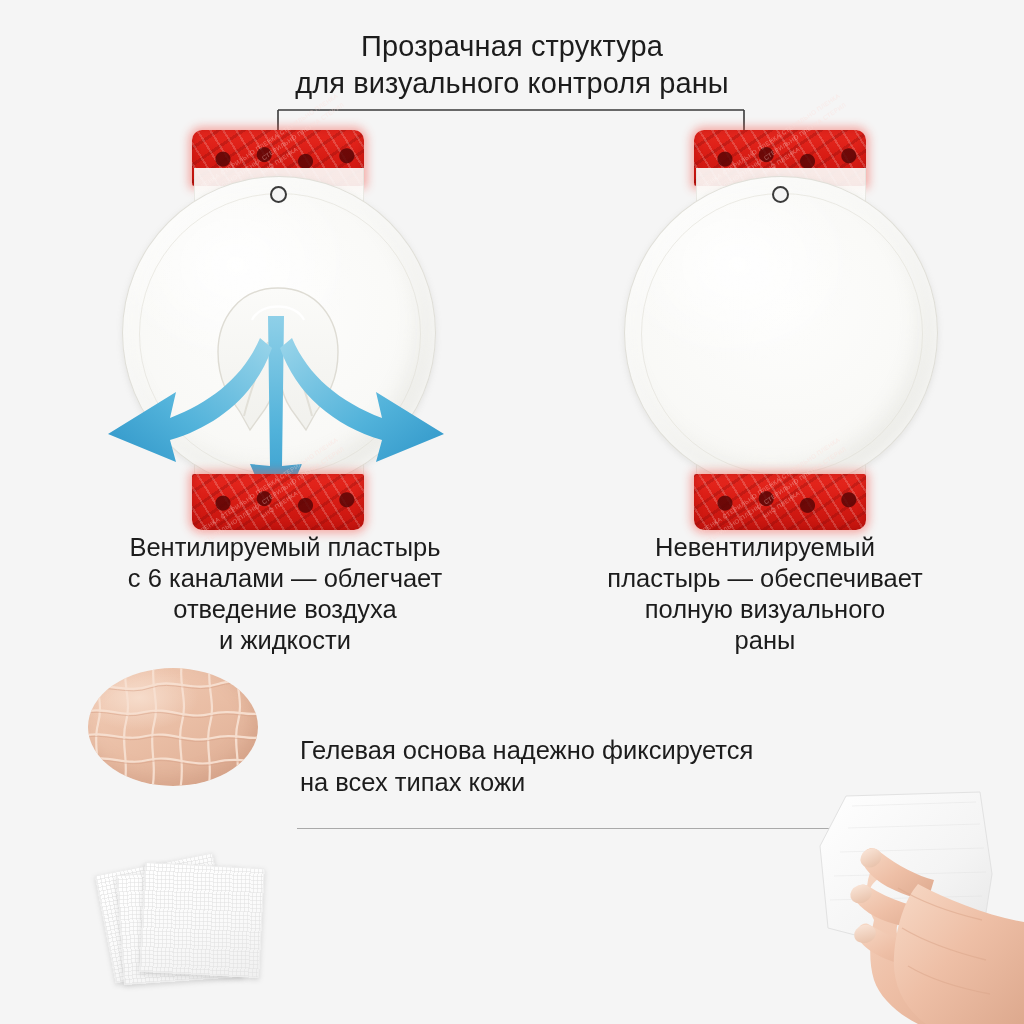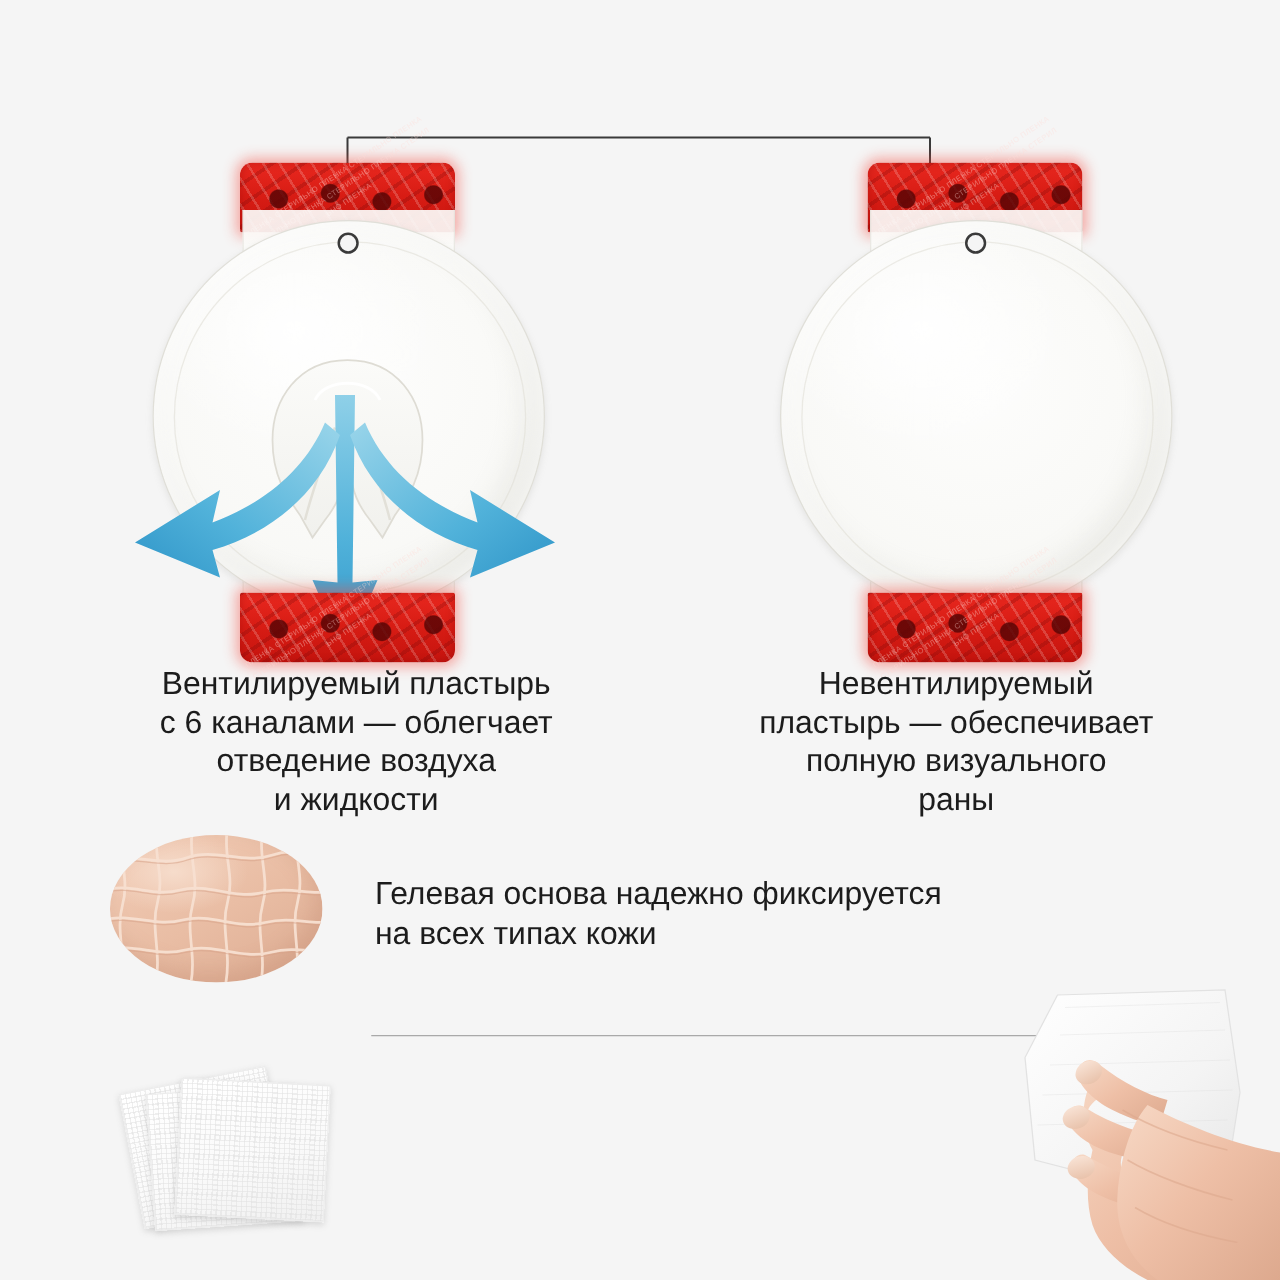--- a/index.html
+++ b/index.html
@@ -145,21 +145,21 @@
   }
   .skin-circle svg { position: absolute; inset: 0; }
 
   .feature-text {
     position: absolute;
     font-size: 25.5px;
     line-height: 1.25;
     color: #1c1c1c;
     white-space: pre-line;
   }
-  .feature-text.gel   { left: 300px; top: 700px; width: 600px; }
+  .feature-text.gel   { left: 300px; top: 735px; width: 600px; }
   .feature-text.gauze { left: 300px; top: 877px; width: 530px; }
 
   .divider {
     position: absolute;
     left: 297px; top: 828px;
     width: 590px; height: 1px;
     background: #a9a9a9;
   }
 
   
@@ -180,20 +180,22 @@
   .pad.p3 { left: 44px; top: 20px; transform: rotate(3deg); }
 
   
   .hand-wipe { position: absolute; left: 768px; top: 788px; width: 256px; height: 236px; }
 </style>
 </head>
 <body>
 
 <div id="page">
 
+  <div class="headline">Прозрачная структура
+для визуального контроля раны</div>
 
   <svg class="bracket" viewBox="0 0 1024 1024" width="1024" height="1024">
     <path d="M278,110 L278,190 M278,110 L744,110 M744,110 L744,190" fill="none" stroke="#3a3a3a" stroke-width="1.6"></path>
   </svg>
 
   <div class="product left">
 
     <div class="tab top">
       <div class="tab-microtext">ПЛЕНКА СТЕРИЛЬНО ПЛЕНКА СТЕРИЛЬНО ПЛЕНКА СТЕРИЛЬНО ПЛЕНКА СТЕРИЛЬНО ПЛЕНКА СТЕРИЛЬНО ПЛЕНКА</div>
     </div>

